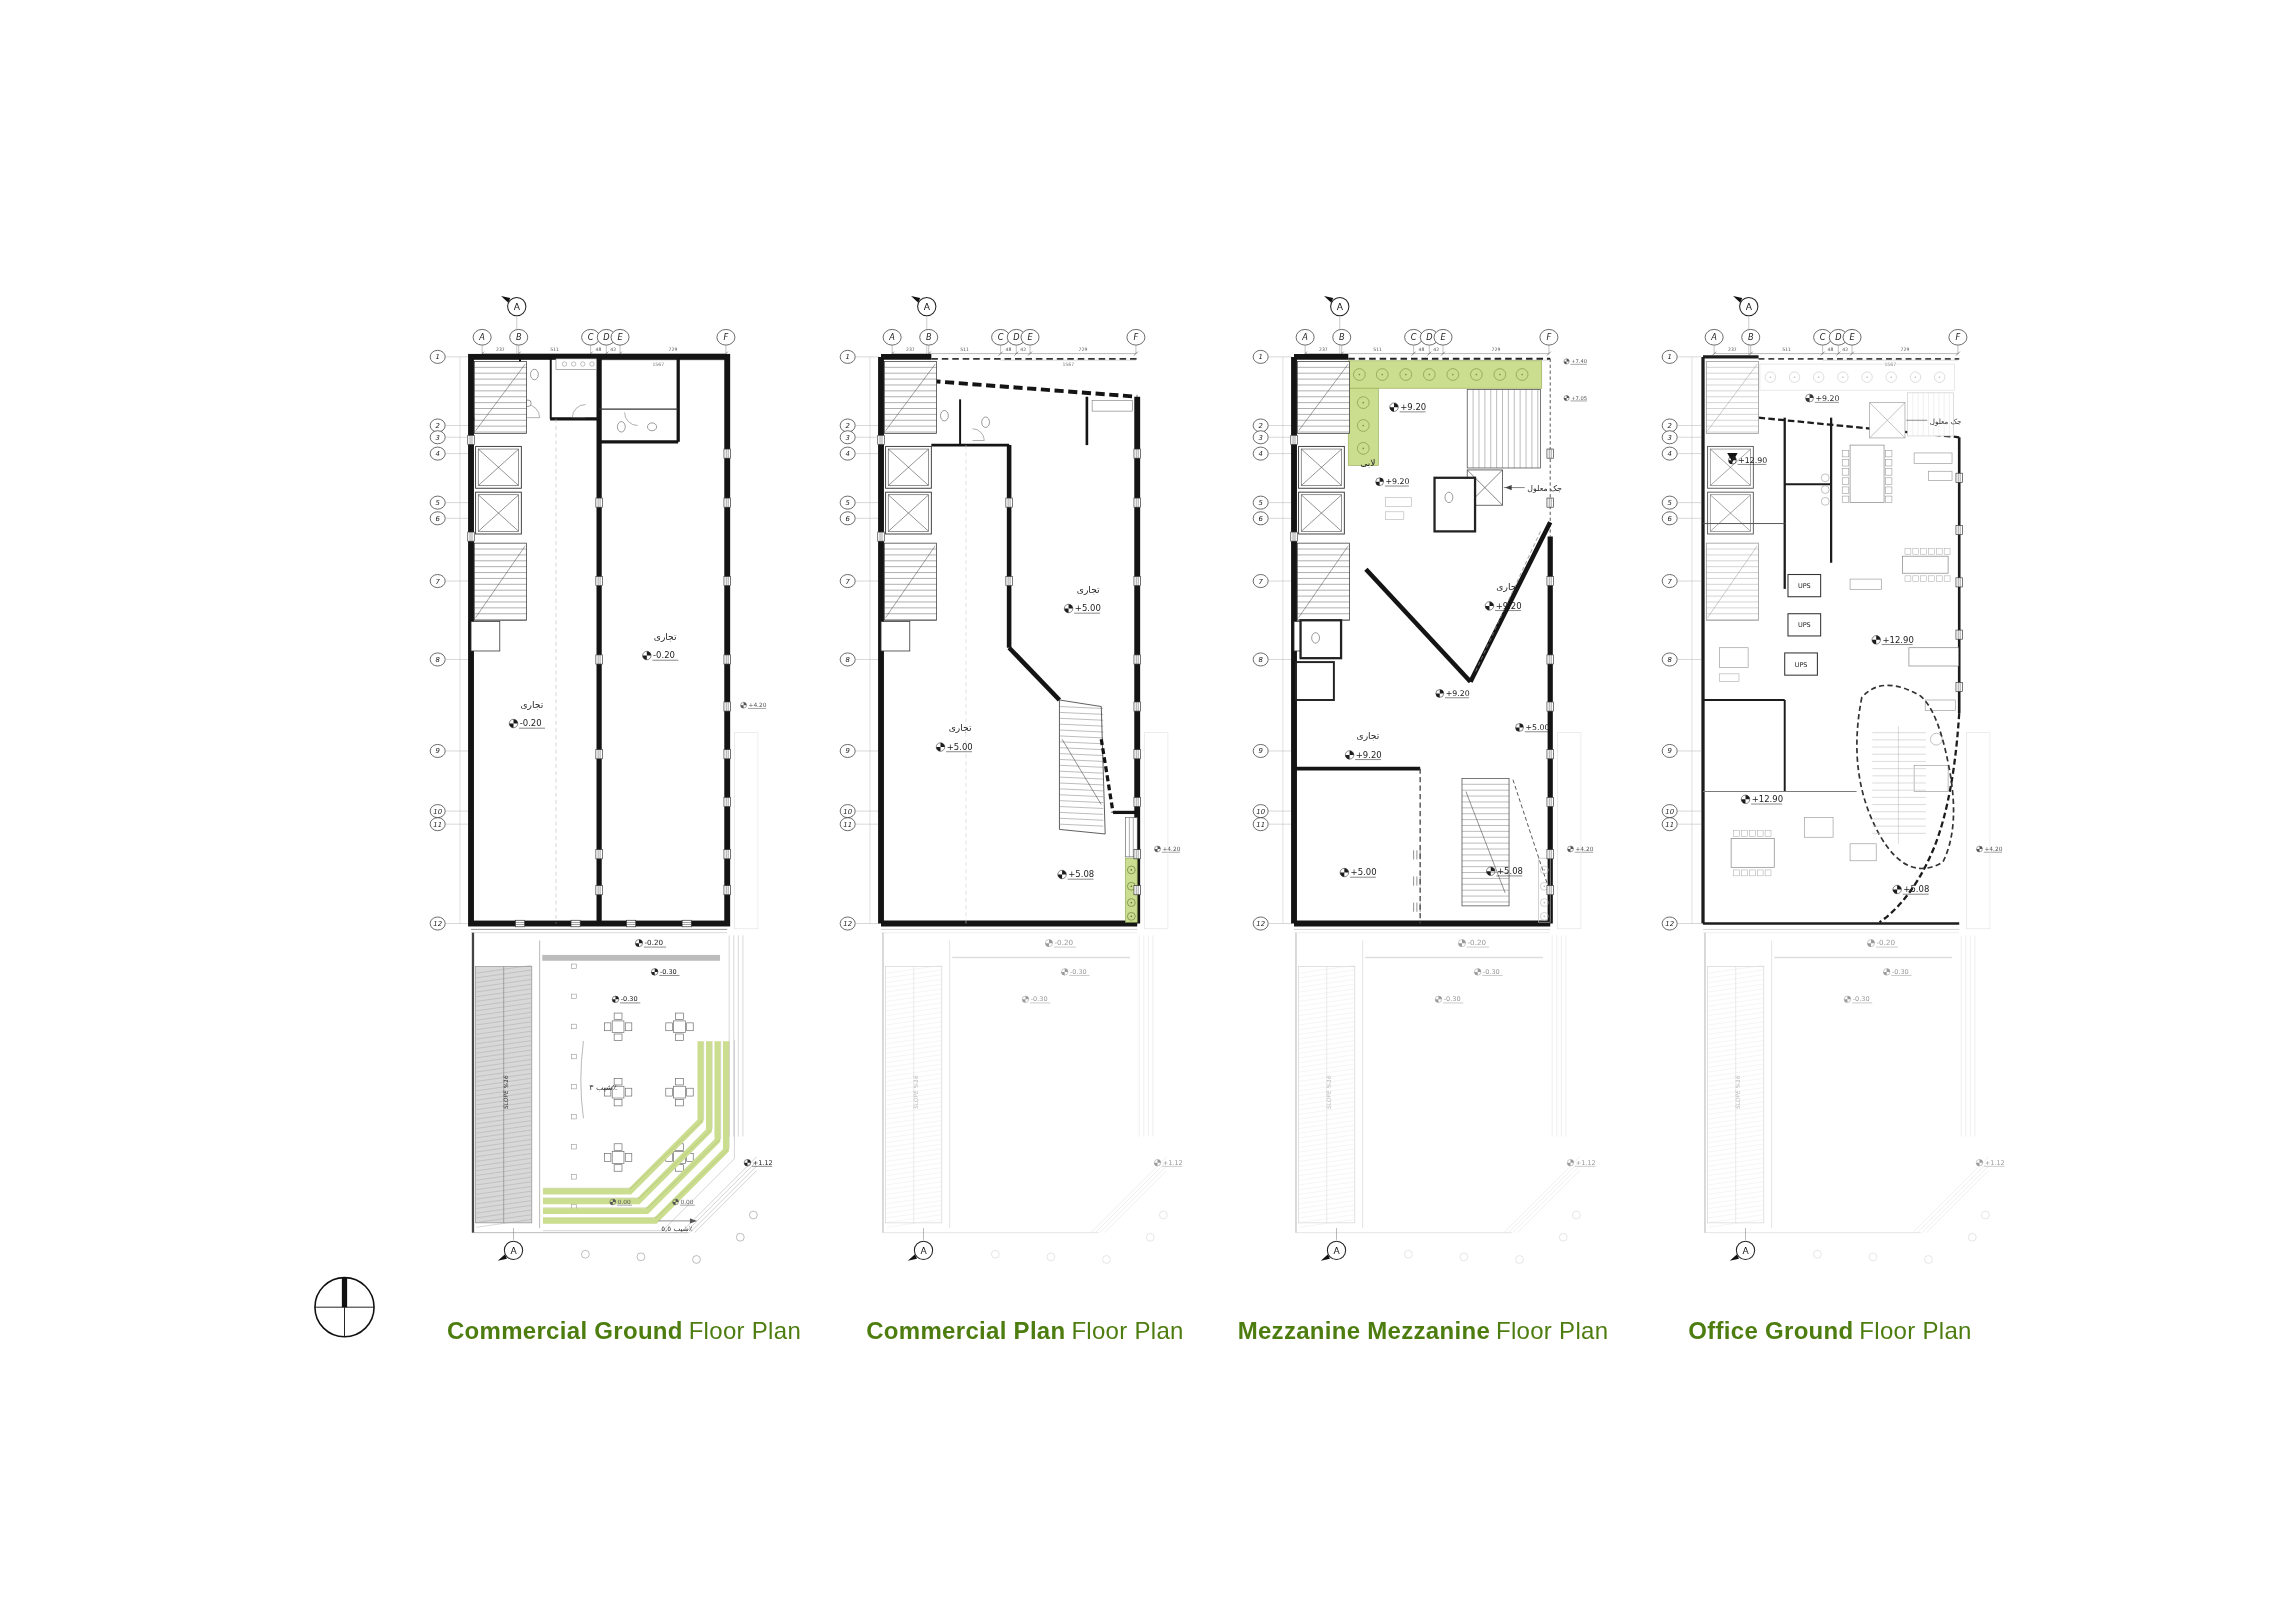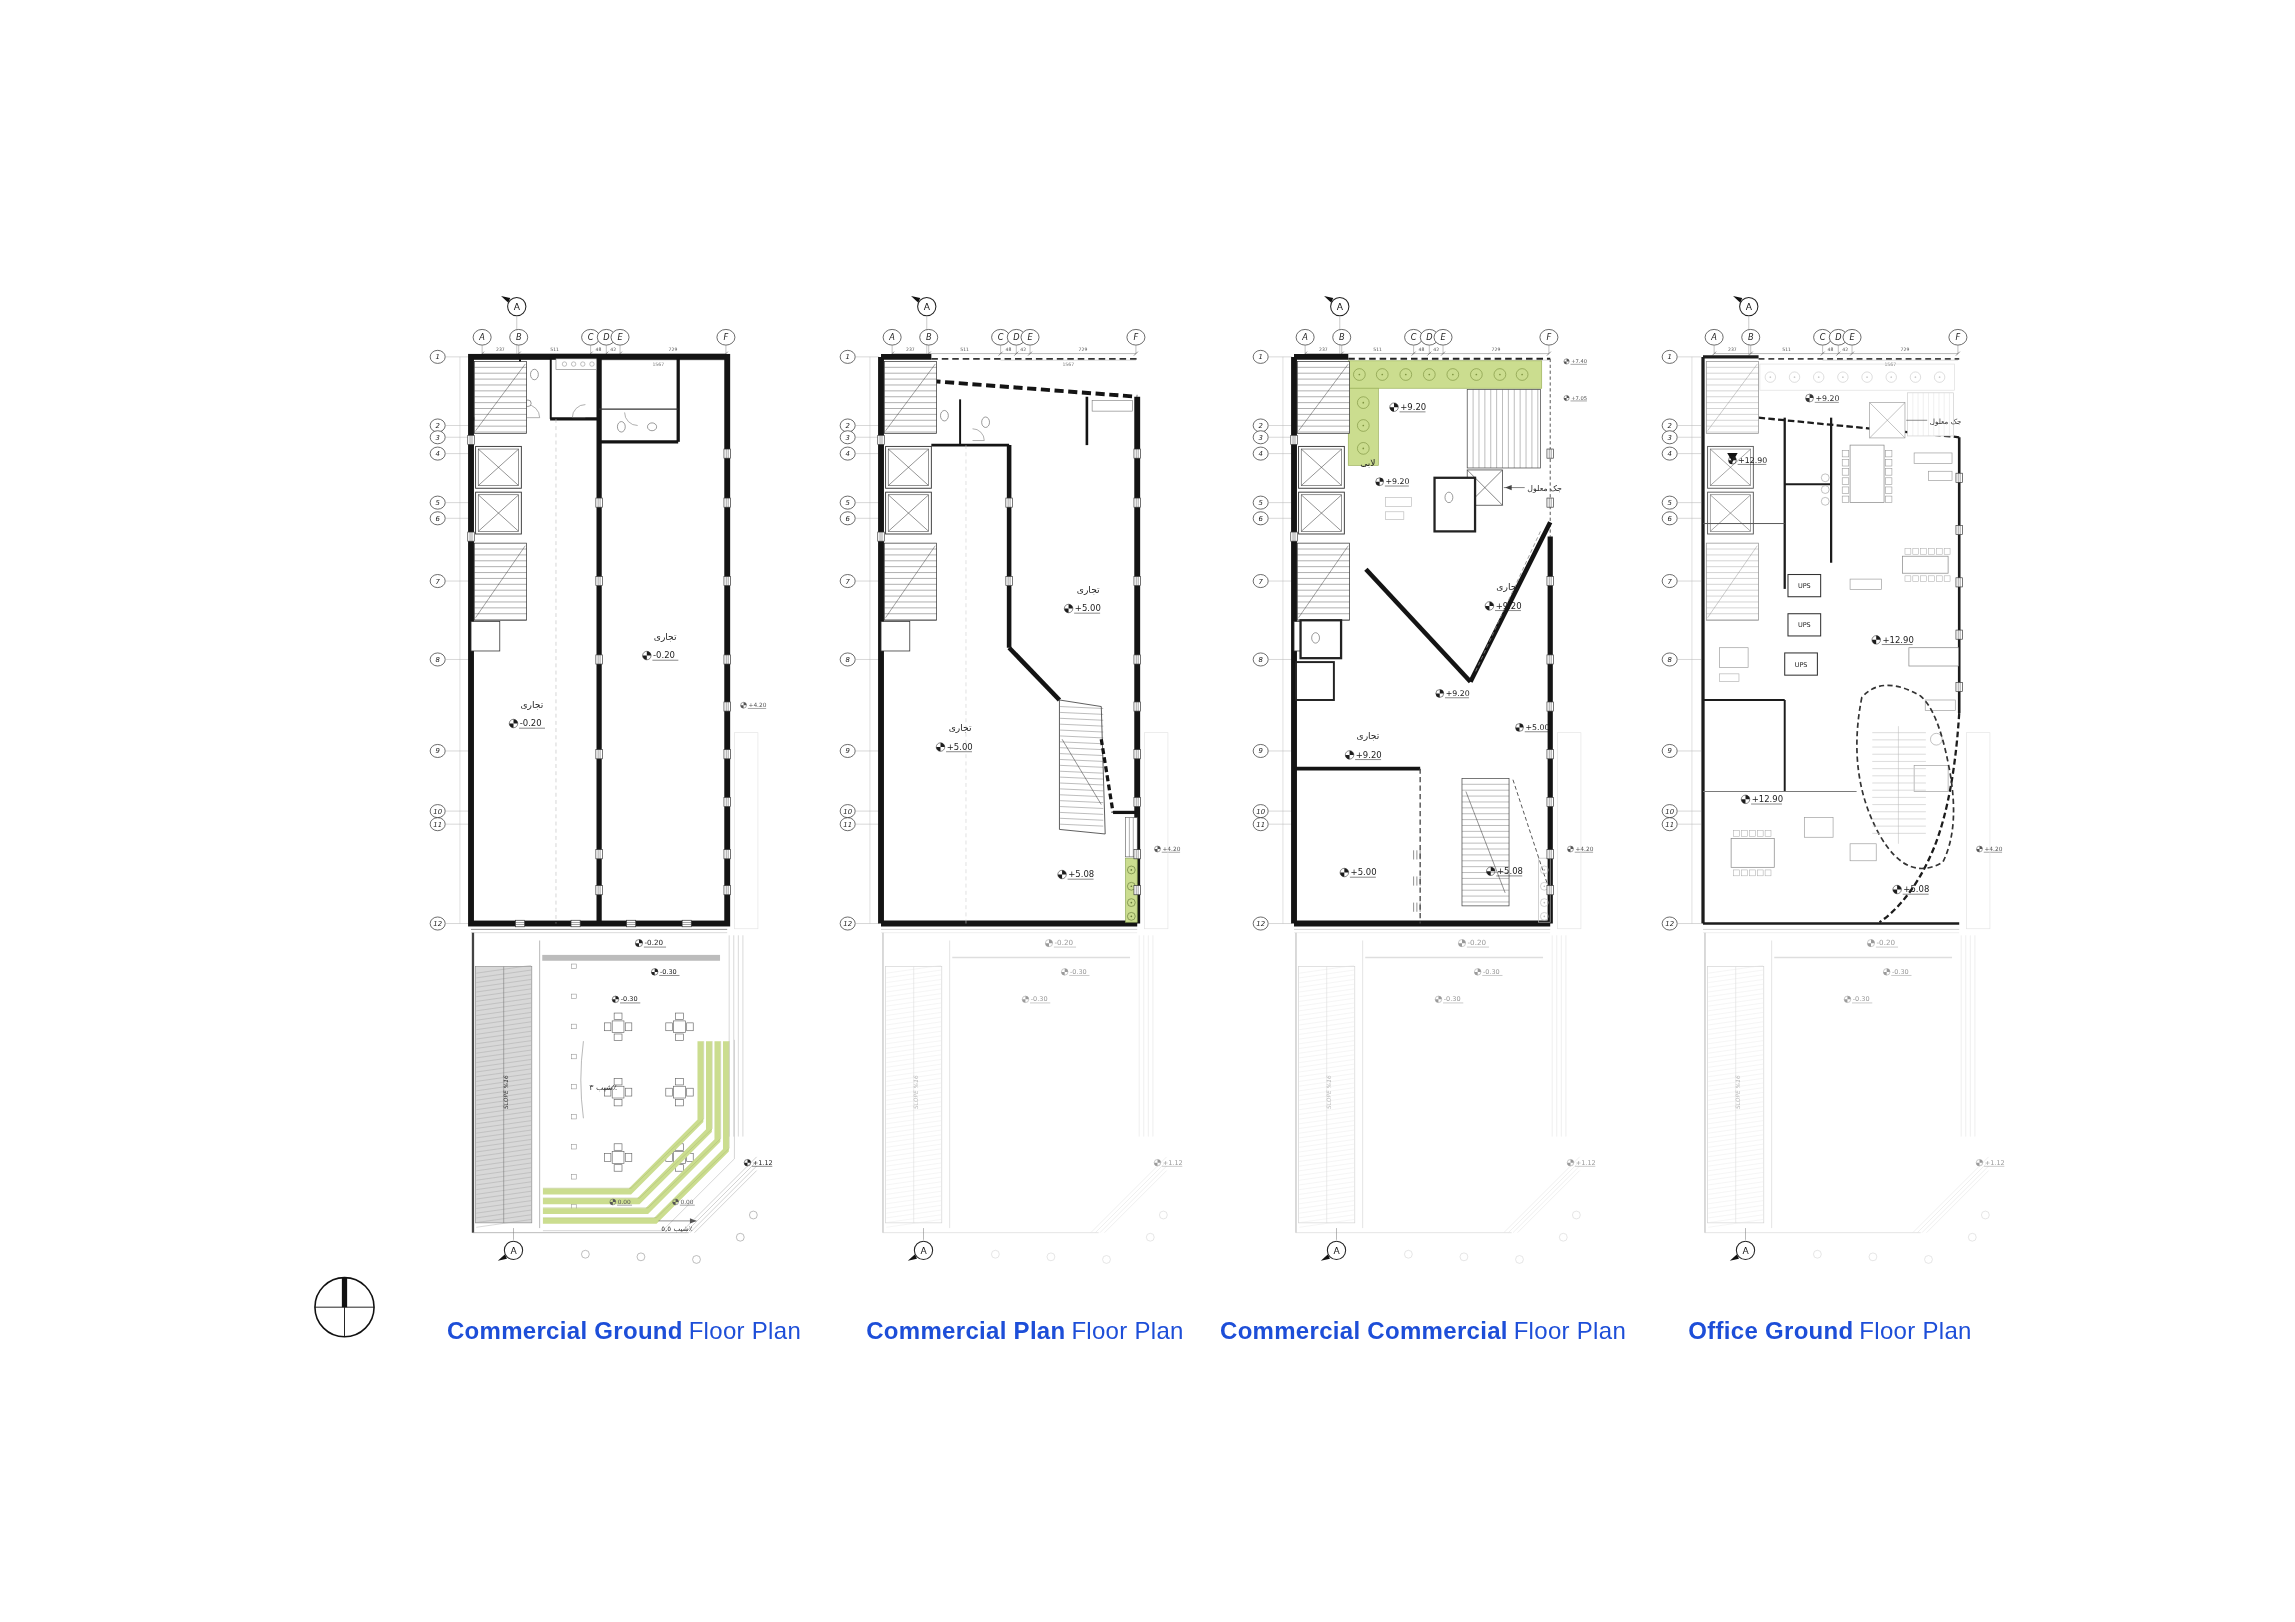--- a/index.html
+++ b/index.html
@@ -1,19 +1,19 @@
 <!DOCTYPE html>
 <html style="font-size:10.5px"><head>
 <meta charset="utf-8">
 <style>
   html,body{margin:0;padding:0;width:2295px;height:1623px;background:#ffffff;overflow:hidden;}
   .sheet{position:relative;width:2295px;height:1623px;background:#fff;font-family:"Liberation Sans",sans-serif;}
   svg.plan{position:absolute;top:281px;width:366px;height:1021px;}
   svg text{font-family:"DejaVu Sans",sans-serif;}
-  .plan-title{position:absolute;top:1317px;width:406px;text-align:center;font-size:24px;color:#1d4ed8;
+  .plan-title{position:absolute;top:1317px;width:406px;text-align:center;font-size:24px;color:#4d7c0f;
               font-family:"Liberation Sans",sans-serif;letter-spacing:0.3px;white-space:nowrap;}
   .plan-title .tb{font-weight:700;}
   .plan-title .tr{font-weight:400;margin-left:5.9px;}
   #compass{position:absolute;left:311px;top:1275px;}
 </style>
 </head>
 <body>
 
 <div class="sheet">
 
@@ -2004,19 +2004,19 @@
     <rect x="47" y="4" width="8" height="45" fill="#111"></rect>
   </svg>
 
   <div class="plan-title" style="left:421px">
     <span class="tb">Commercial Ground</span><span class="tr">Floor Plan</span>
   </div>
   <div class="plan-title" style="left:822px">
     <span class="tb">Commercial Plan</span><span class="tr">Floor Plan</span>
   </div>
   <div class="plan-title" style="left:1220px">
-    <span class="tb">Commercial Commercial</span><span class="tr">Floor Plan</span>
+    <span class="tb">Mezzanine Mezzanine</span><span class="tr">Floor Plan</span>
   </div>
   <div class="plan-title" style="left:1627px">
     <span class="tb">Office Ground</span><span class="tr">Floor Plan</span>
   </div>
 </div>
 
 
 </body></html>

